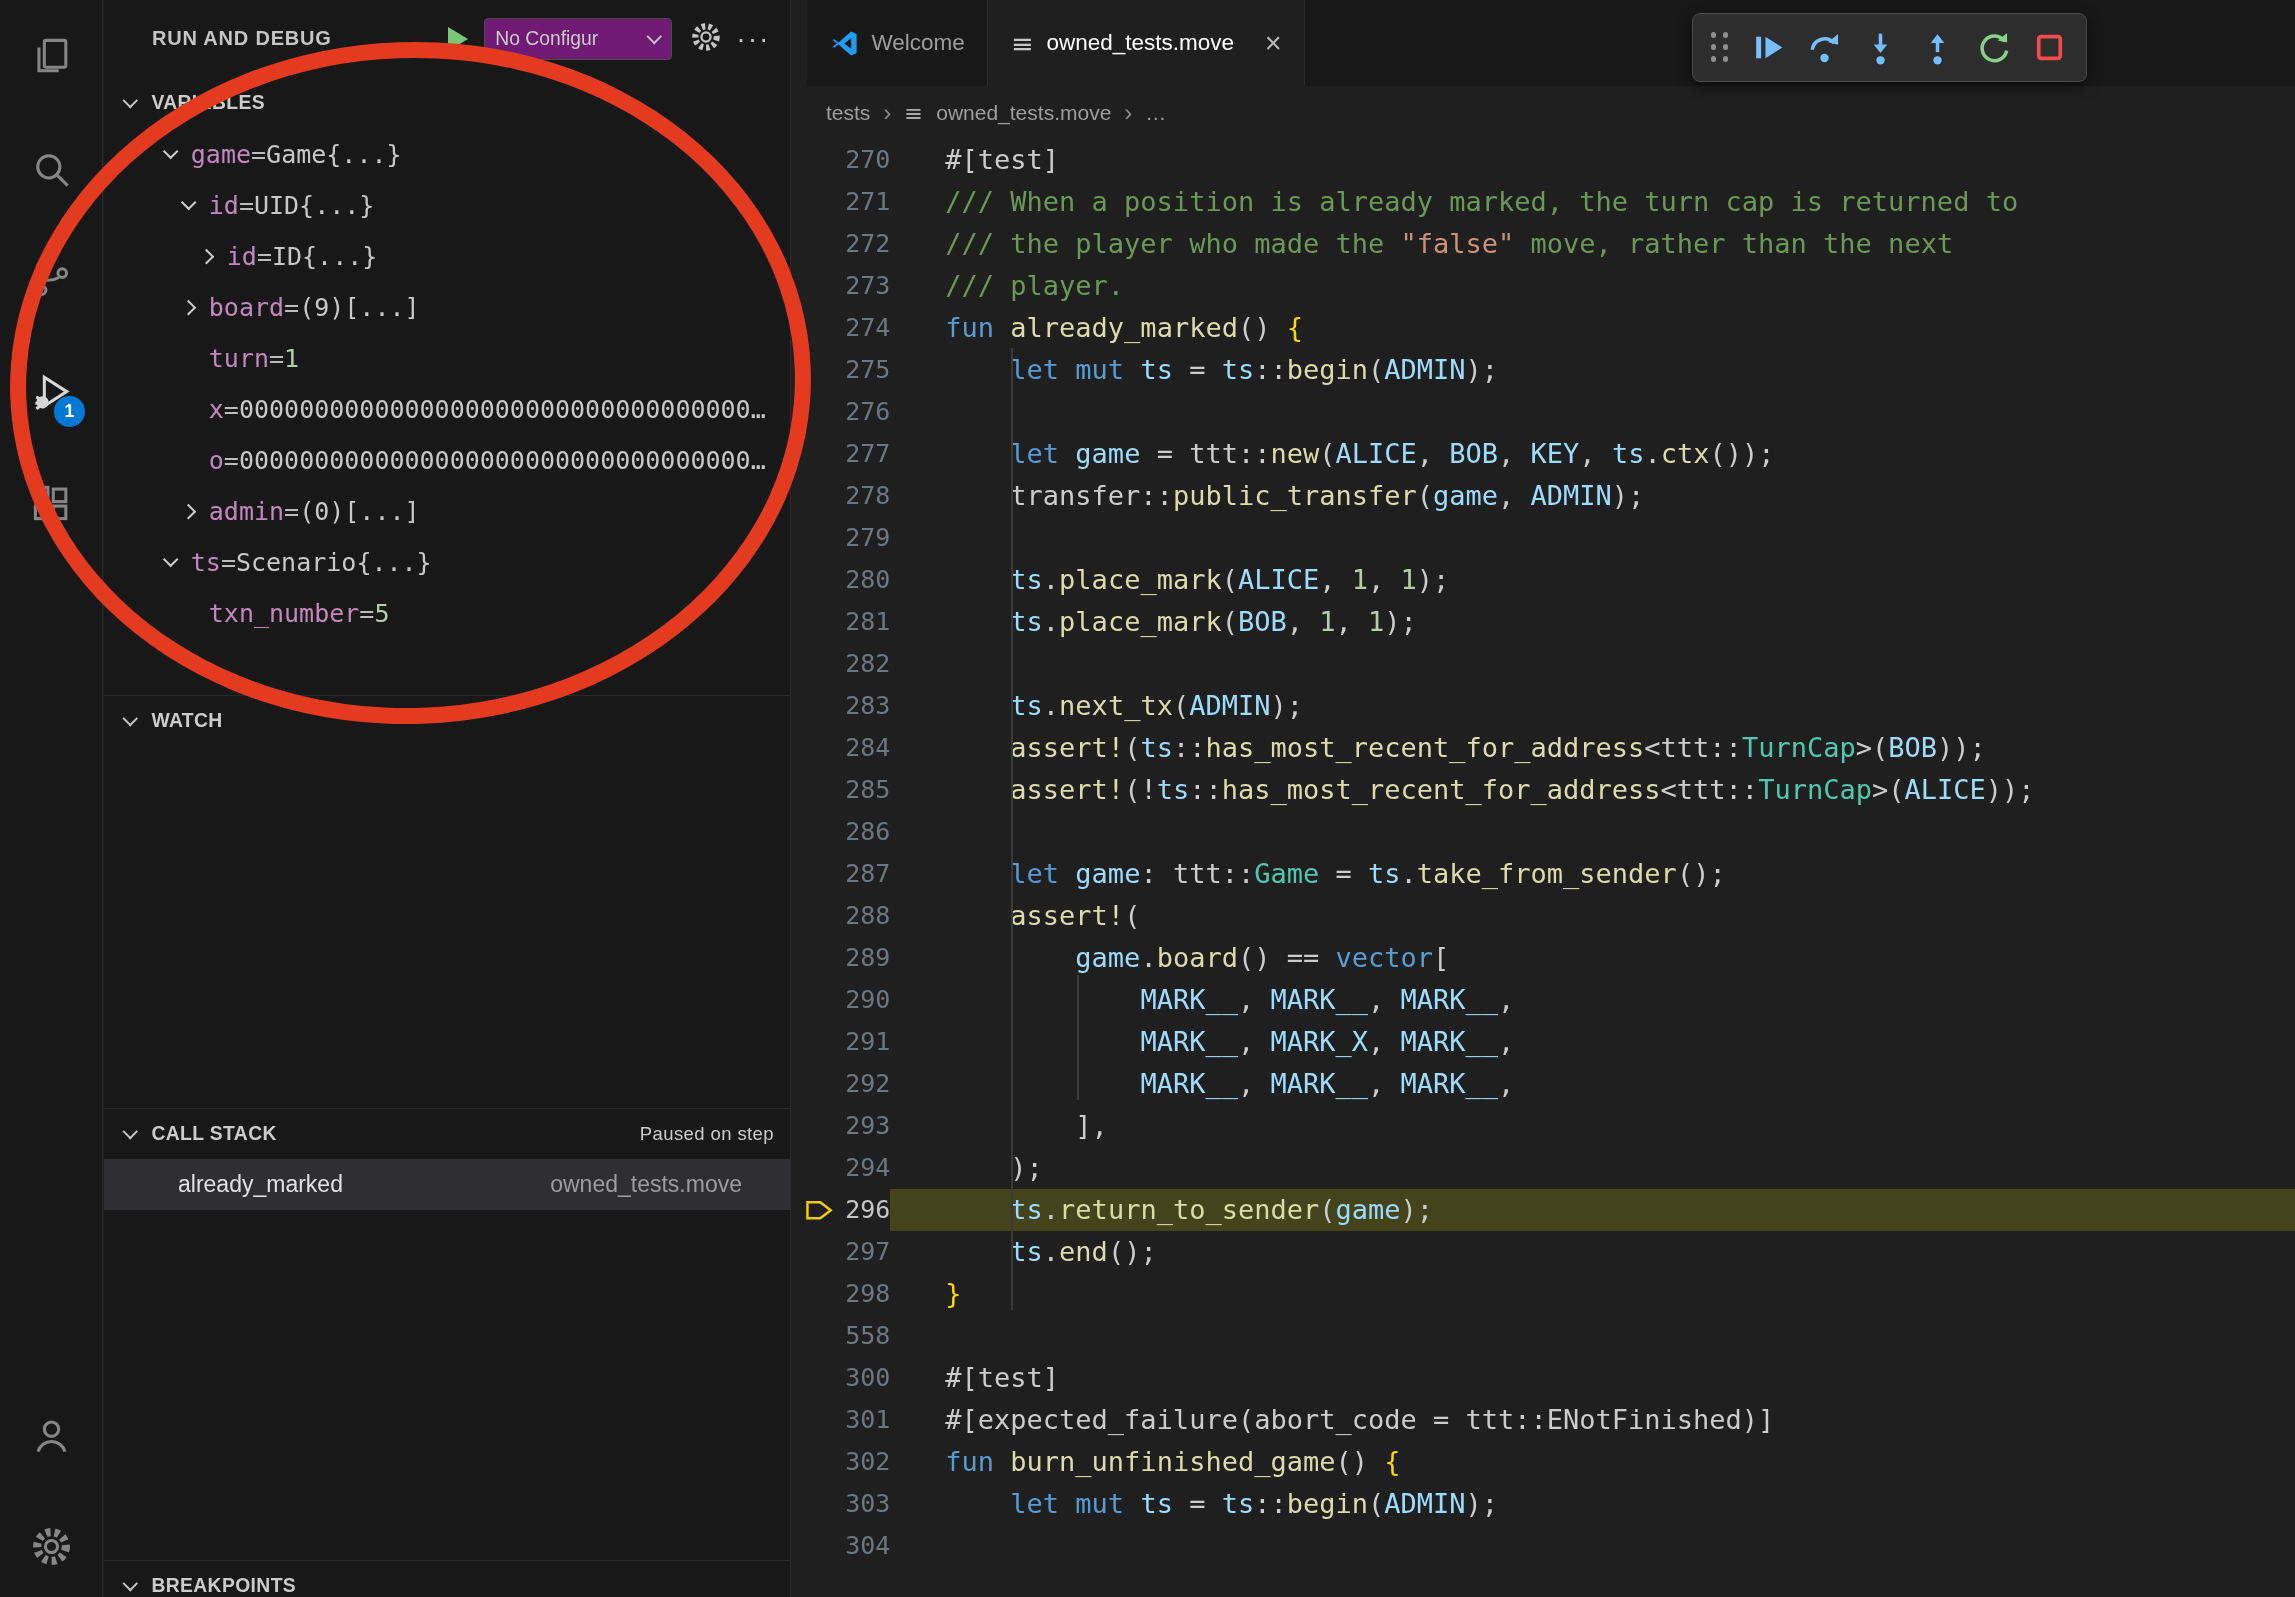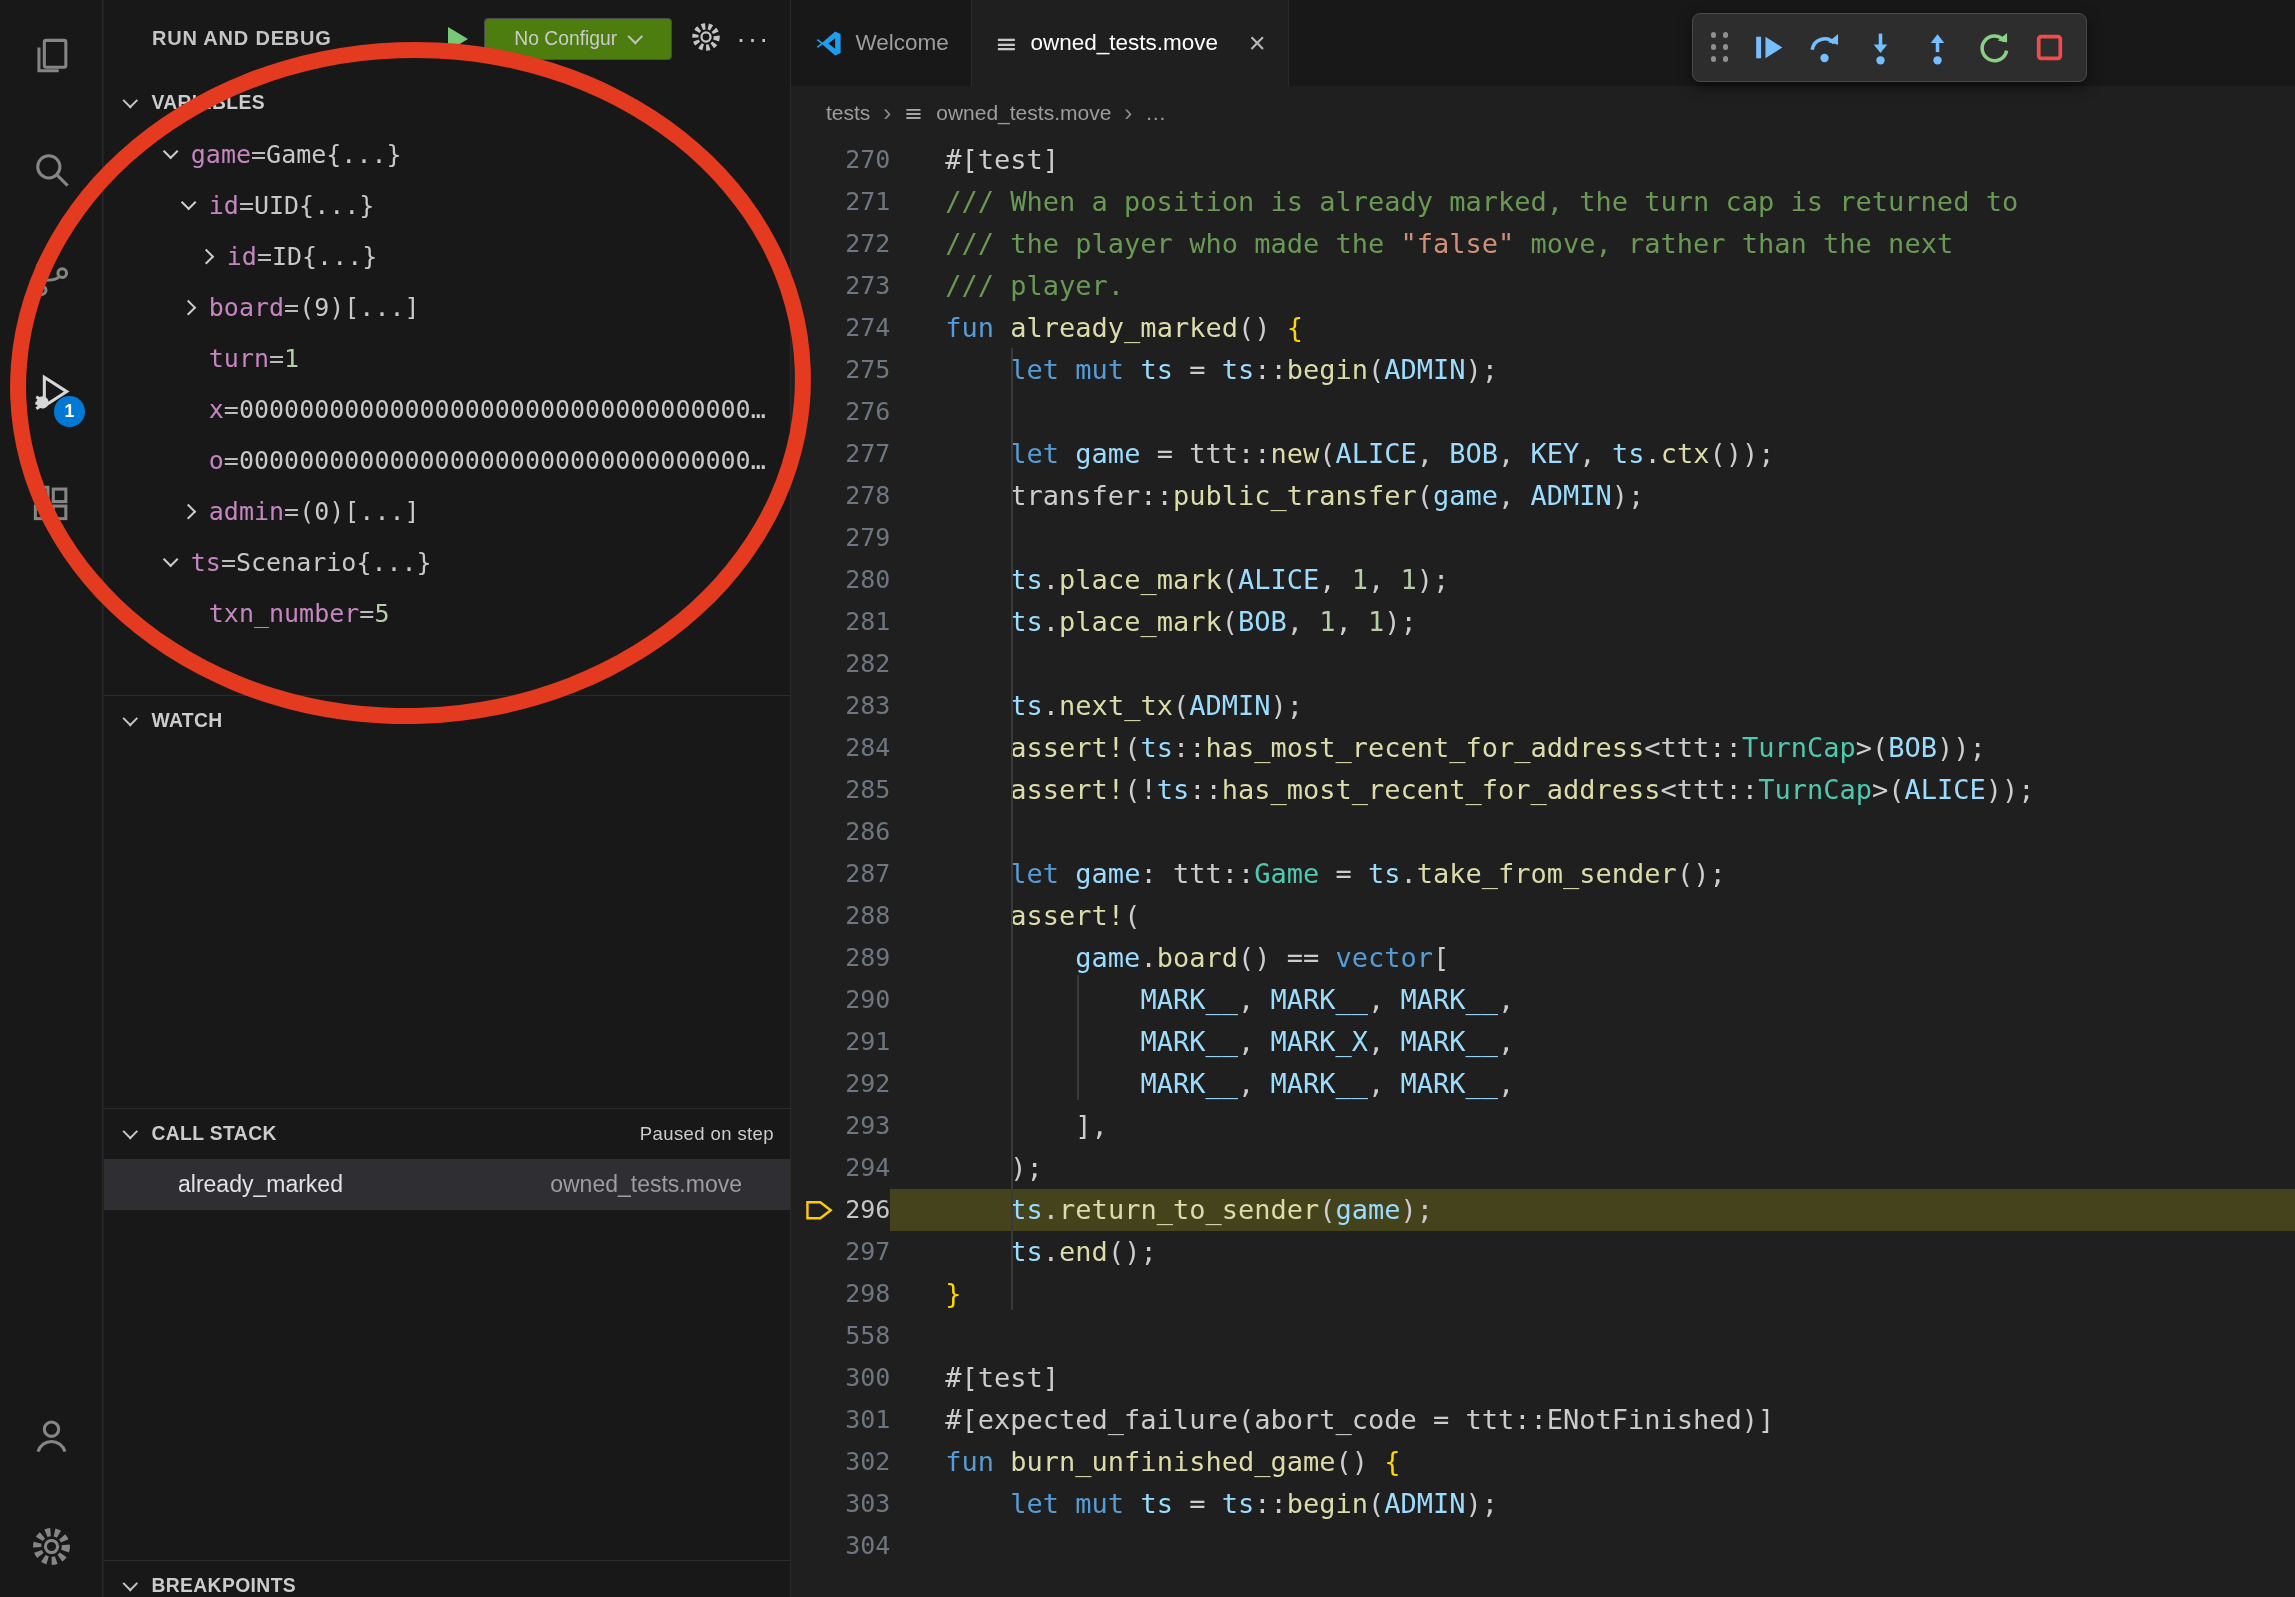--- a/index.html
+++ b/index.html
@@ -22,23 +22,23 @@
     display:flex; align-items:center; justify-content:center; }
 
   
   .sidebar { position:absolute; left:104px; top:0; width:687px; height:100%;
     background:#181818; border-right:0.8px solid #2b2b2b; z-index:4; overflow:hidden; }
   .sidebar-header { height:77px; display:flex; align-items:center; padding:0 19.3px 0 48px; }
   .view-title { font-size:20px; font-weight:700; letter-spacing:0.8px; color:#c5c5c5;
     white-space:nowrap; }
   .start-btn { margin-left:auto; width:0; height:0; border-top:12px solid transparent;
     border-bottom:12px solid transparent; border-left:20px solid #79c778; cursor:pointer; }
-  .config-select { margin-left:16px; width:188px; height:42px; background:#4d7c0f;
+  .config-select { margin-left:16px; width:188px; height:42px; background:#701a75;
     border:0.8px solid #4a4a4a; border-radius:4px; display:flex; align-items:center;
-    padding:0 29px; font-size:19.3px; color:#cccccc; overflow:hidden; }
+    padding:0 10px; font-size:19.3px; color:#cccccc; overflow:hidden; }
   .config-select .label { white-space:nowrap; overflow:hidden; flex:1; }
   .chev-down { width:10.5px; height:10.5px; border-right:2px solid #c5c5c5;
     border-bottom:2px solid #c5c5c5; transform:rotate(45deg); margin:-4.8px 1.6px 0 4.8px; flex:none; }
   .hdr-gear { margin-left:17.7px; }
   .hdr-gear svg, .sb-icon svg { width:32px; height:32px; }
   .hdr-dots { margin-left:14.5px; font-size:27px; letter-spacing:2.4px; color:#c5c5c5; line-height:16px; }
 
   .section-header { position:absolute; left:0; right:0; height:51px; display:flex;
     align-items:center; padding:0 16px 0 19.3px; font-size:19.3px; font-weight:700;
     letter-spacing:0.4px; color:#cccccc; background:#181818; }
@@ -62,21 +62,21 @@
   .var-value.num { color:#b5cea8; }
 
   .frame-list { position:absolute; left:0; right:0; top:1159px; }
   .frame-row { height:51px; display:flex; align-items:center; background:#2f2f33;
     padding:0 48px 0 74px; font-size:23px; cursor:pointer; }
   .frame-name { color:#e2e2e2; }
   .frame-file { margin-left:auto; color:#9d9d9d; }
 
   
   .editor { position:absolute; left:791px; top:0; right:0; height:100%; background:#1f1f1f; }
-  .tabbar { position:absolute; left:0; right:0; top:0; height:86px; background:#181818;
+  .tabbar { position:absolute; left:16px; right:0; top:0; height:86px; background:#181818;
     display:flex; }
   .tab { display:flex; align-items:center; gap:13px; padding:0 22.5px; font-size:22.5px;
     border-right:0.8px solid #2b2b2b; cursor:pointer; }
   .tab.inactive { color:#9d9d9d; background:#181818; }
   .tab.active { color:#ffffff; background:#1f1f1f; }
   .tab .mv-icon { font-family:"DejaVu Sans", sans-serif; font-size:27px; color:#c8c8c8; }
   .tab .close { font-size:29px; color:#b8b8b8; margin-left:17.7px; }
   .tab svg.vsc { width:29px; height:29px; }
 
   .debug-toolbar { position:absolute; top:13px; right:208px; height:69px; z-index:8;

